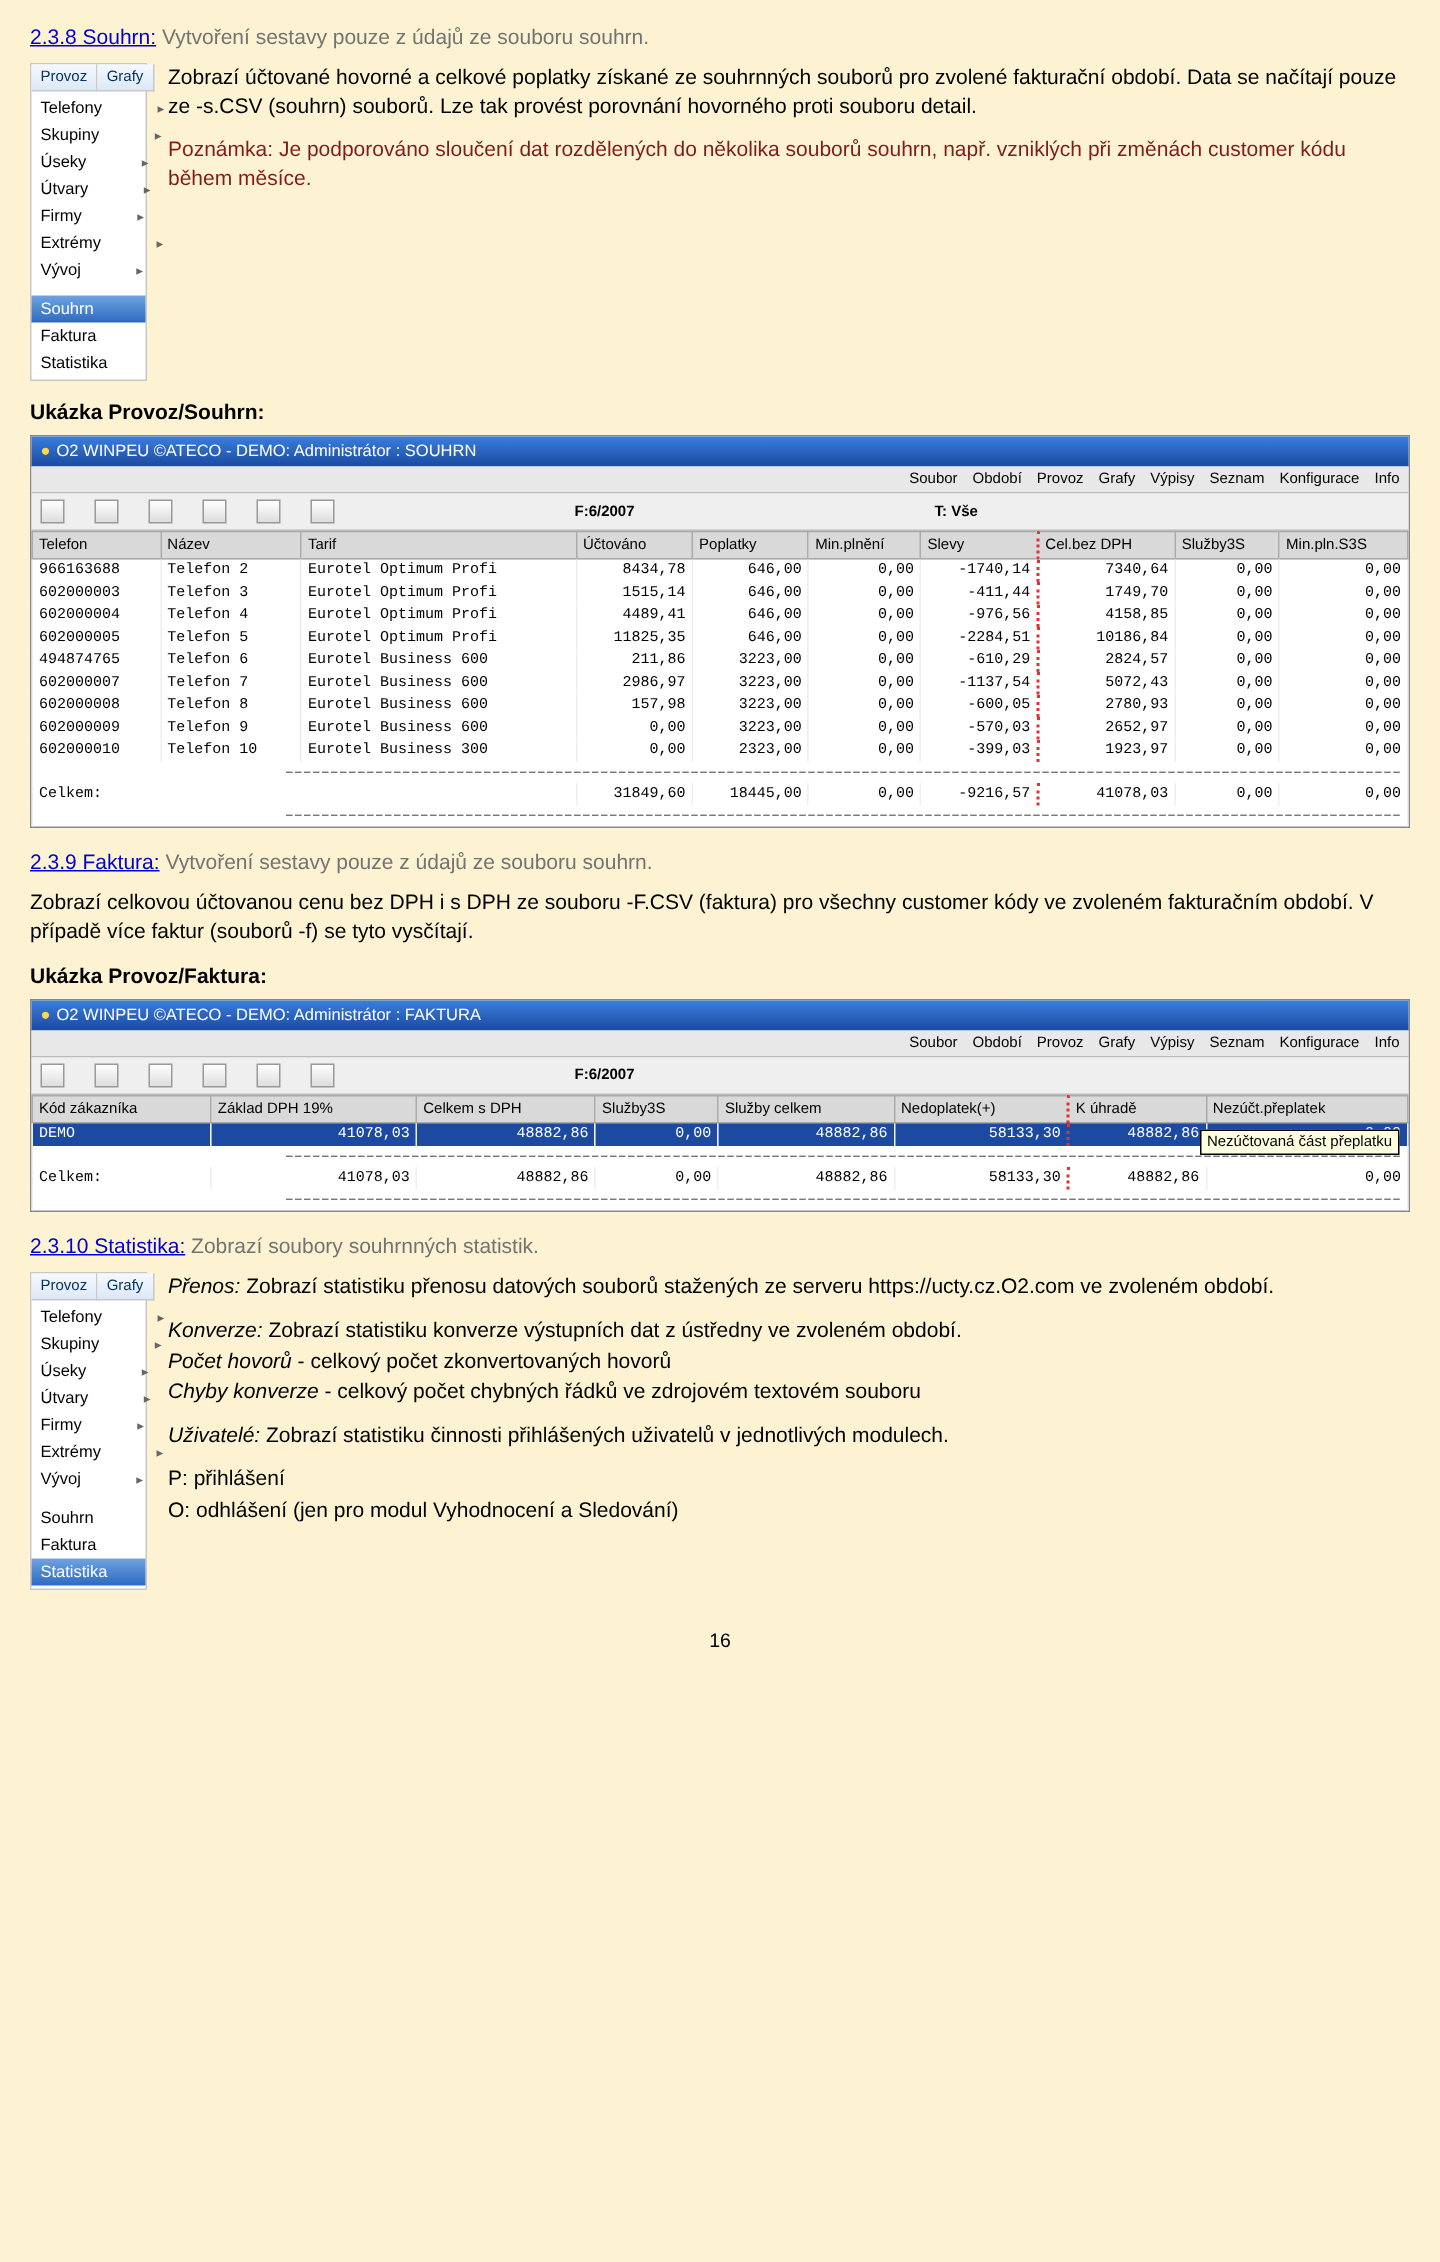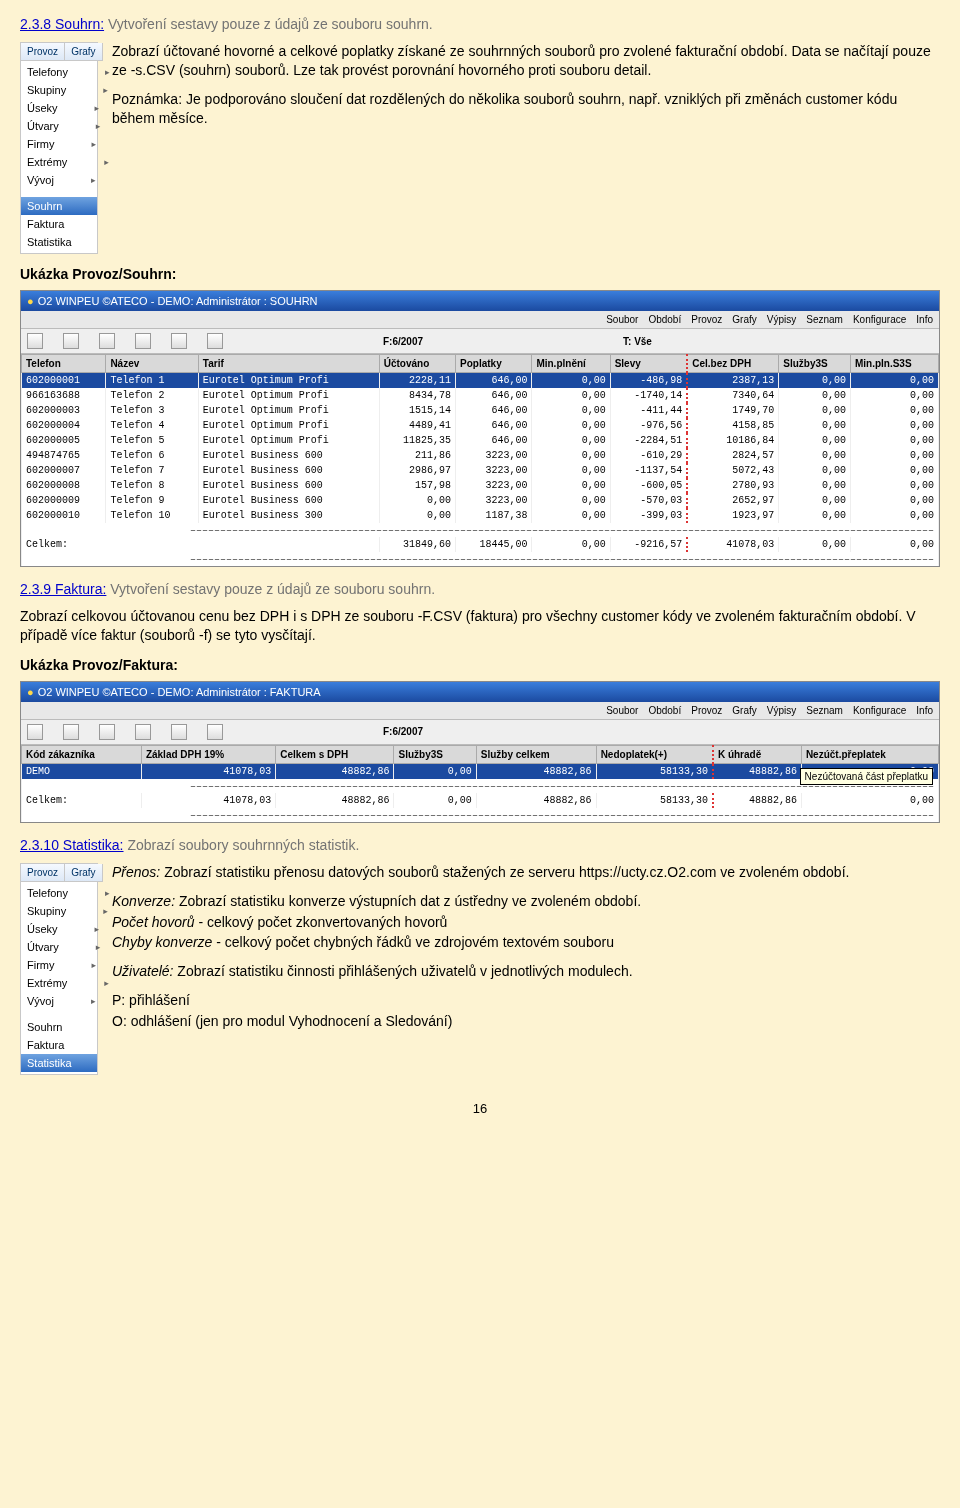--- a/index.html
+++ b/index.html
@@ -36,21 +36,21 @@
     text-align: center;
     flex: 1;
   }
   .sidemenu ul { list-style: none; padding: 2px 0; }
   .sidemenu li { padding: 3px 6px; display: flex; justify-content: space-between; align-items: center; gap: 37px; }
   .sidemenu li.selected { background: linear-gradient(#6fa3e0, #2d6bc1); color: #fff; }
   .sidemenu .arrow { font-size: 9px; color: #666; }
   .sidemenu .sep { height: 4px; }
 
   .bodytext p { margin-bottom: 10px; line-height: 1.35; }
-  .bodytext .note { color: #000000; }
+  .bodytext .note { color: #7f1d1d; }
 
   .subhead { font-weight: bold; margin: 12px 0 8px 0; }
 
   
   .appwin {
     border: 1px solid #888;
     background: #fff;
     font-family: "Courier New", monospace;
     font-size: 10px;
     color: #000;
@@ -100,21 +100,21 @@
     border-collapse: collapse;
     font-family: "Courier New", monospace;
     font-size: 10px;
   }
   table.data th {
     background: #d9d9d9;
     border: 1px solid #aaa;
     padding: 3px 4px;
     text-align: left;
     font-family: Arial, sans-serif;
-    font-weight: bold;
+    font-weight: normal;
   }
   table.data td {
     border-left: 1px solid #eee;
     border-right: 1px solid #eee;
     padding: 2px 4px;
     text-align: right;
     white-space: nowrap;
   }
   table.data td.l { text-align: left; }
   table.data tr.selected td { background: #1b4aa0; color: #fff; }
@@ -240,32 +240,20 @@
           <th>Účtováno</th>
           <th>Poplatky</th>
           <th>Min.plnění</th>
           <th>Slevy</th>
           <th class="redsep">Cel.bez DPH</th>
           <th>Služby3S</th>
           <th>Min.pln.S3S</th>
         </tr>
       </thead>
     <tbody id="souhrn-body">
-        <tr class="selected">
-          <td class="l">602000001</td>
-          <td class="l">Telefon 1</td>
-          <td class="l">Eurotel Optimum Profi</td>
-          <td>2228,11</td>
-          <td>646,00</td>
-          <td>0,00</td>
-          <td>-486,98</td>
-          <td class="redsep">2387,13</td>
-          <td>0,00</td>
-          <td>0,00</td>
-        </tr>
         <tr>
           <td class="l">966163688</td>
           <td class="l">Telefon 2</td>
           <td class="l">Eurotel Optimum Profi</td>
           <td>8434,78</td>
           <td>646,00</td>
           <td>0,00</td>
           <td>-1740,14</td>
           <td class="redsep">7340,64</td>
           <td>0,00</td>
@@ -353,21 +341,21 @@
           <td>-570,03</td>
           <td class="redsep">2652,97</td>
           <td>0,00</td>
           <td>0,00</td>
         </tr>
         <tr>
           <td class="l">602000010</td>
           <td class="l">Telefon 10</td>
           <td class="l">Eurotel Business 300</td>
           <td>0,00</td>
-          <td>1187,38</td>
+          <td>2323,00</td>
           <td>0,00</td>
           <td>-399,03</td>
           <td class="redsep">1923,97</td>
           <td>0,00</td>
           <td>0,00</td>
         </tr>
         <tr class="dashrow">
           <td colspan="10"></td>
         </tr>
         <tr>

